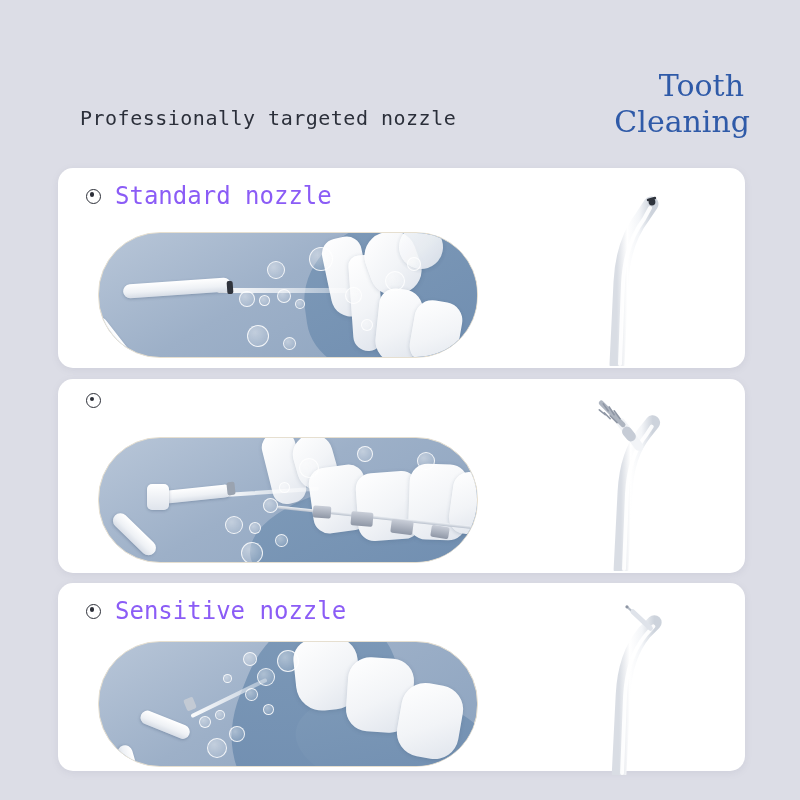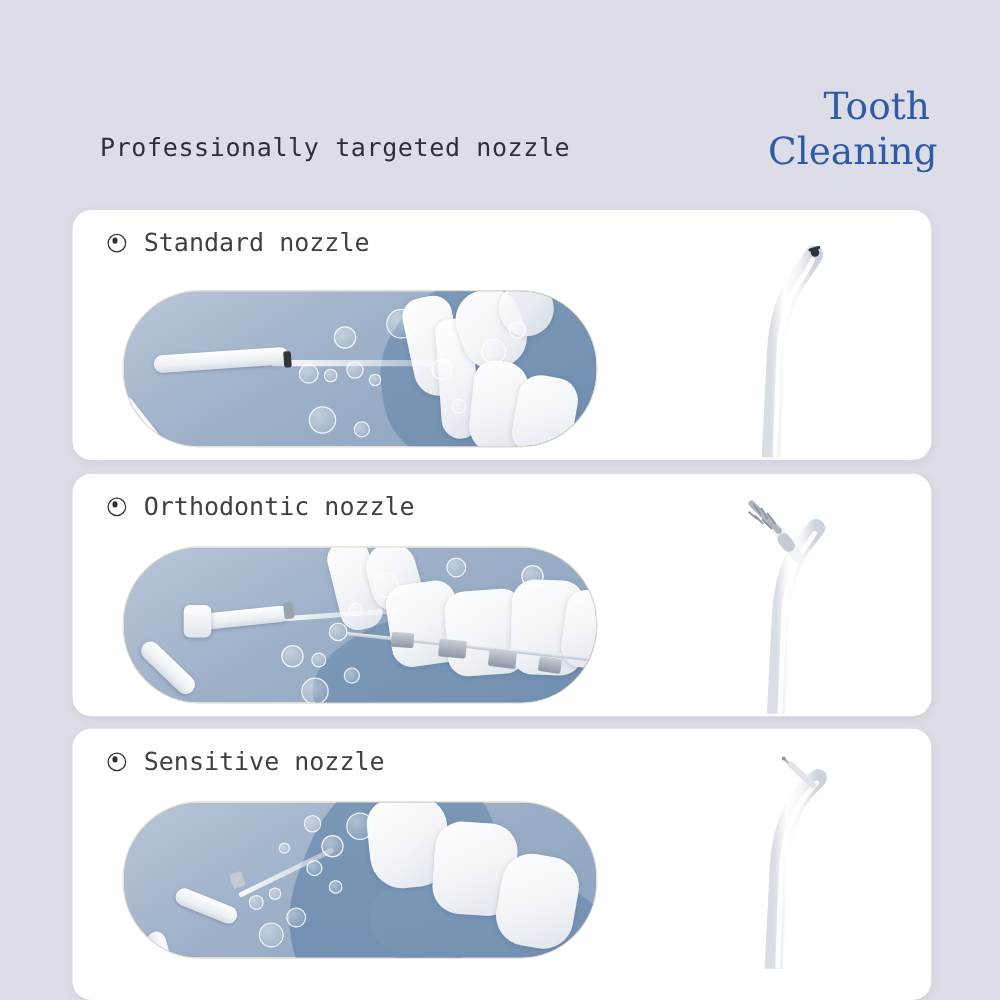--- a/index.html
+++ b/index.html
@@ -50,31 +50,31 @@
   .card {
     position: absolute;
     left: 58px;
     width: 687px;
     background: #ffffff;
     border-radius: 15px;
     box-shadow: 0 2px 7px rgba(120,125,150,0.13);
   }
   #card-0 { top: 168px; height: 200px; }
   #card-1 { top: 379px; height: 194px; }
-  #card-2 { top: 583px; height: 217px; }
+  #card-2 { top: 583px; height: 188px; }
 
   .card-label {
     position: absolute;
     left: 28px;
     top: 14px;
     display: flex;
     align-items: center;
     font-family: "DejaVu Sans Mono", monospace;
-    font-size: 20px;
-    color: #404040;
+    font-size: 24px;
+    color: #8b5cf6;
     white-space: nowrap;
   }
   .bullet-icon {
     display: inline-block;
     width: 13px; height: 13px;
     border-radius: 50%;
     border: 1.6px solid #2c2f38;
     position: relative;
     margin-right: 14px;
     flex: none;
@@ -221,21 +221,20 @@
       <circle cx="87" cy="16" r="3.4" fill="#2f343d"></circle>
       <path d="M83 14 L90 12" stroke="#2f343d" stroke-width="2.4" stroke-linecap="round"></path>
     </svg>
   </div>
 </div>
 
 <div class="card" id="card-1">
 
   <div class="card-label">
     <span class="bullet-icon"></span>
-    <span>Orthodontic nozzle</span>
   </div>
 
   <div class="photo-pill" id="pill-1">
     <div class="pill-inner">
       <div class="gum" style="left:150px; top:44px; width:250px; height:110px; border-radius:60% 40% 40% 50%; transform:rotate(-6deg);"></div>
 
       <div class="tooth" style="left:168px; top:-6px; width:34px; height:72px; border-radius:14px; transform:rotate(-14deg);"></div>
       <div class="tooth" style="left:196px; top:-4px; width:40px; height:56px; border-radius:20px; transform:rotate(-16deg);"></div>
       <div class="tooth" style="left:212px; top:28px; width:56px; height:66px; border-radius:16px; transform:rotate(-8deg);"></div>
       <div class="tooth" style="left:258px; top:34px; width:62px; height:68px; border-radius:16px; transform:rotate(-4deg);"></div>

